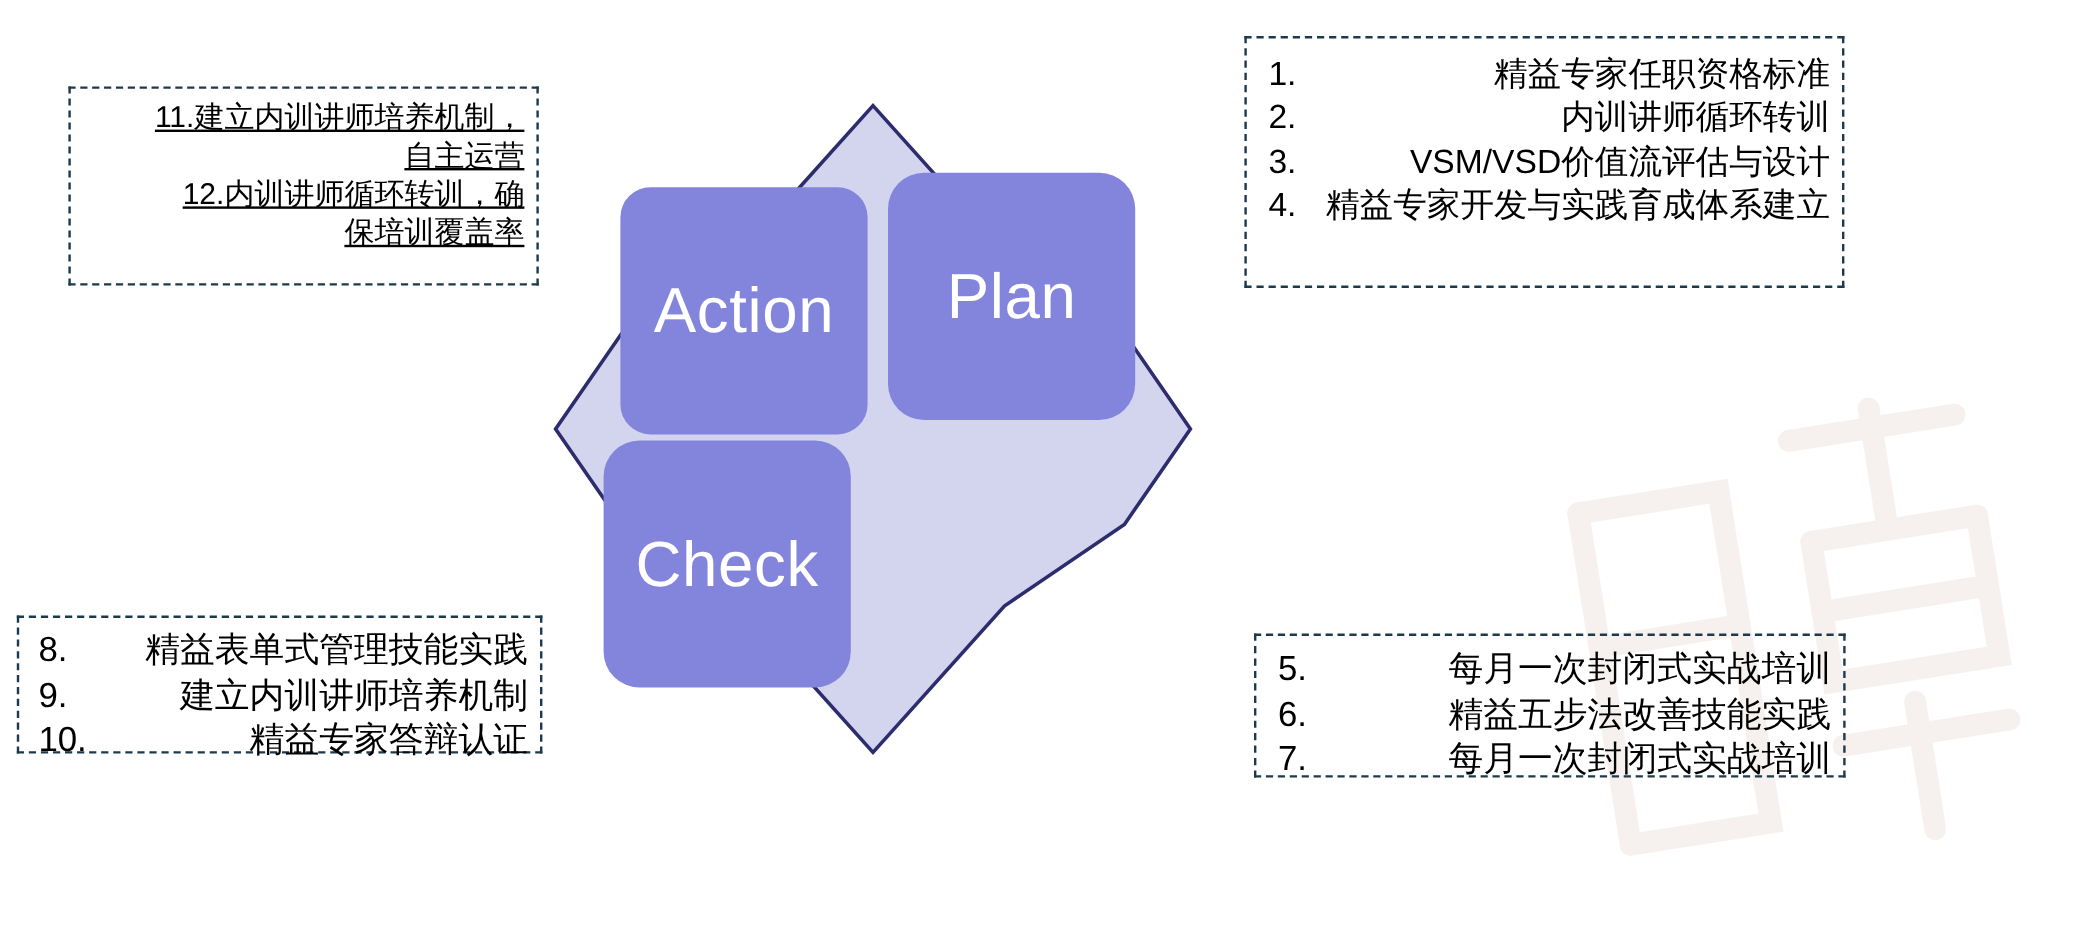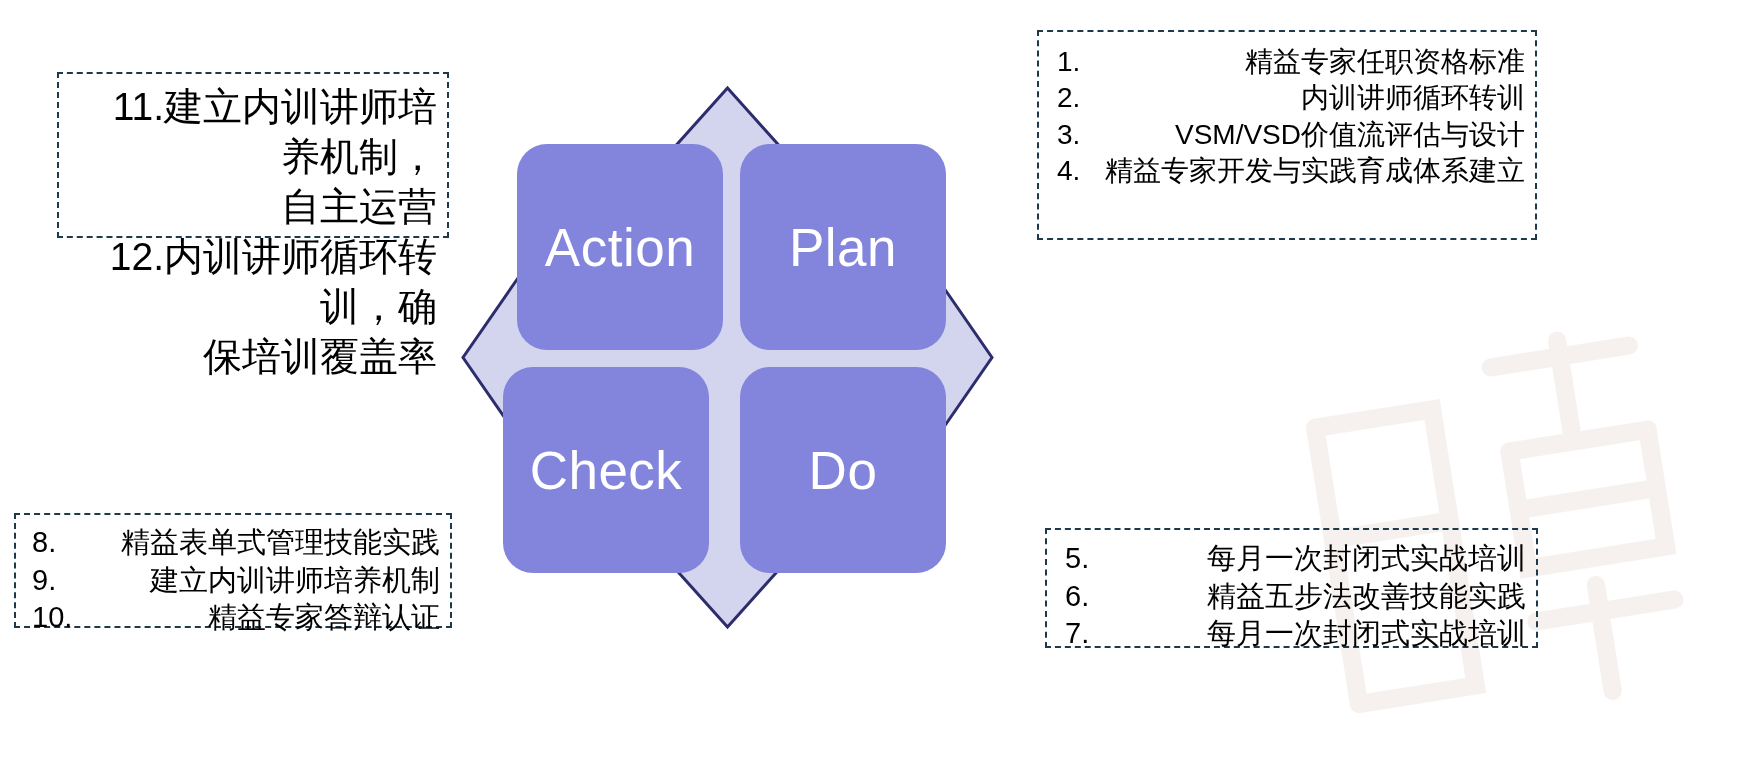--- a/index.html
+++ b/index.html
@@ -38,21 +38,21 @@
     background:#8385dd;
     border-radius:30px;
     display:flex;align-items:center;justify-content:center;
     color:#ffffff;
     font-size:53px;
     font-weight:400;
     letter-spacing:.5px;
     line-height:1;
     box-sizing:border-box;
   }
-  .q-action{left:62px;top:64px;}
+  .q-action{left:62px;top:76px;border-radius:25px;}
   .q-plan  {left:285px;top:64px;align-items:center;}
   .q-check {left:48px;top:287px;}
   .q-do    {left:285px;top:287px;}
 
   
   .note{
     position:absolute;
     border:2px dashed #1c3a4b;
     box-sizing:border-box;
     background:transparent;
@@ -70,21 +70,21 @@
     flex:0 0 auto;
     white-space:pre;
   }
   .note .txt{flex:1 1 auto;text-align:right;}
 
   
   #note-topleft{
     left:57px;top:72px;width:392px;height:166px;
     padding:8px 10px 8px 16px;
   }
-  #note-topleft .line{font-size:39px;line-height:1.28;}
+  #note-topleft .line{font-size:25px;line-height:1.28;text-decoration:underline;}
 
   #note-topright{
     left:1037px;top:30px;width:500px;height:210px;
     padding:12px 10px 10px 18px;
   }
   #note-topright .num{width:42px;}
 
   #note-bottomleft{
     left:14px;top:513px;width:438px;height:115px;
     padding:9px 10px 8px 16px;
@@ -141,23 +141,20 @@
 
     <div class="quad q-action">
       <span>Action</span>
     </div>
     <div class="quad q-plan">
       <span>Plan</span>
     </div>
     <div class="quad q-check">
       <span>Check</span>
     </div>
-    <div class="quad q-do">
-      <span>Do</span>
-    </div>
   </div>
 
   <div class="note" id="note-topleft">
     <div class="line">
       <span class="txt">11.建立内训讲师培养机制，</span>
     </div>
     <div class="line">
       <span class="txt">自主运营</span>
     </div>
     <div class="line">

